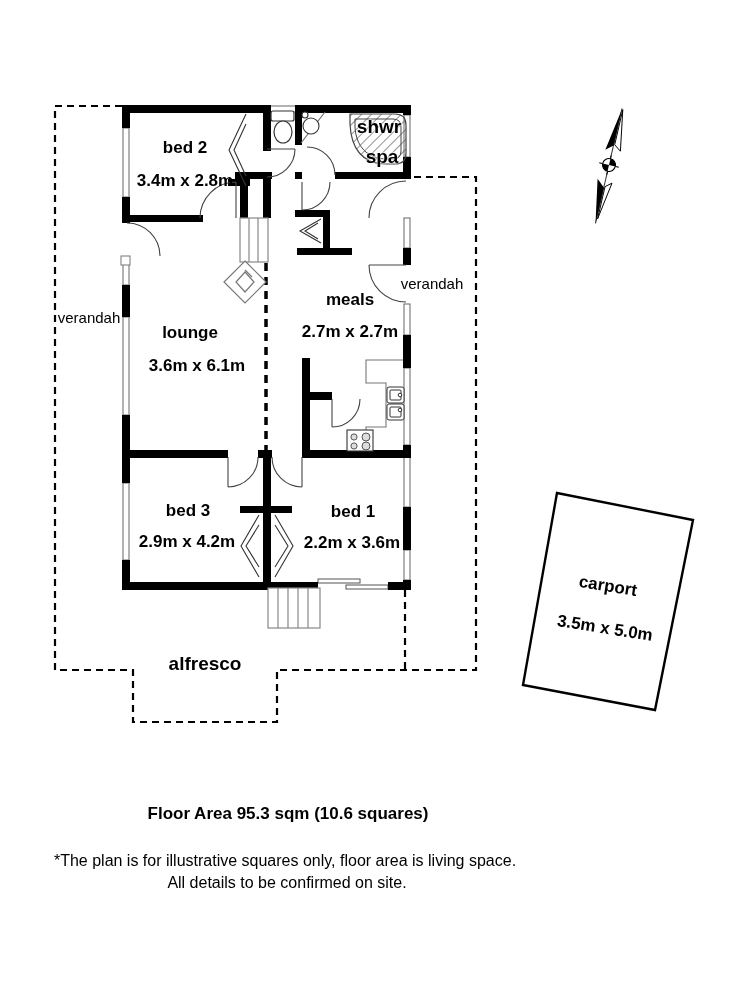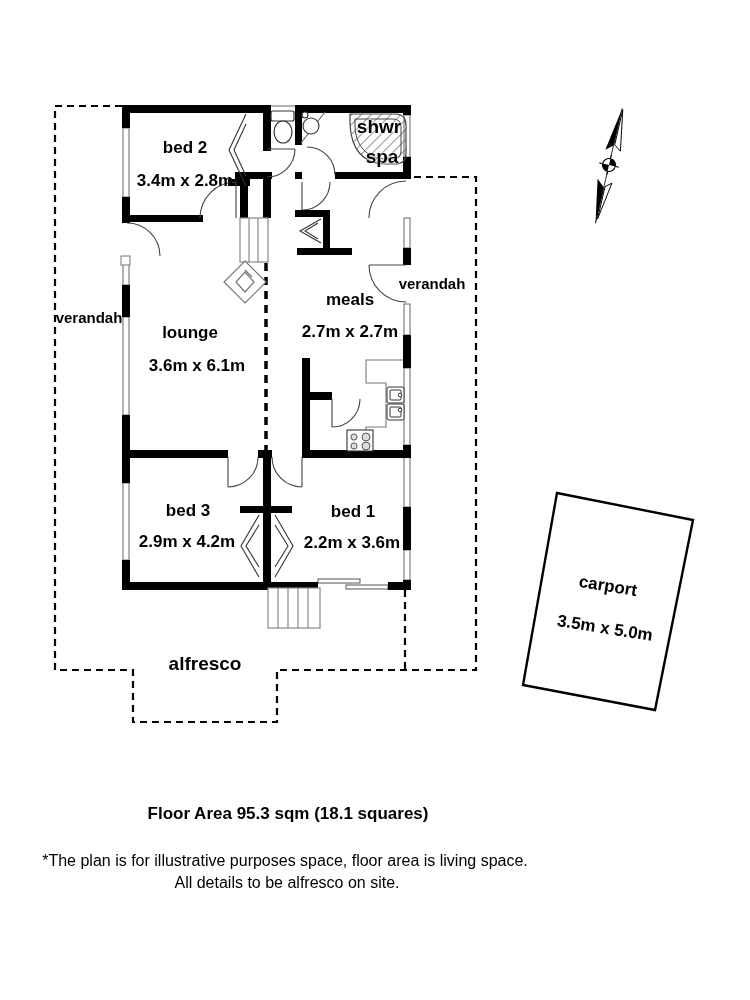--- a/index.html
+++ b/index.html
@@ -3,21 +3,21 @@
 <meta charset="utf-8">
 <style>
   html,body{margin:0;padding:0;background:#fff;}
   #plan{position:relative;width:750px;height:1000px;background:#fff;overflow:hidden;
         font-family:"Liberation Sans","DejaVu Sans",sans-serif;color:#000;}
   #linework{position:absolute;left:0;top:0;}
   .lbl{position:absolute;transform:translate(-50%,-50%);white-space:nowrap;line-height:1;}
   .room{font-weight:bold;font-size:17px;}
   .dims{font-weight:bold;font-size:17px;}
   .small-bold{font-weight:bold;font-size:19px;text-shadow:0 0 2px #fff,0 0 2px #fff;}
-  .outdoor{font-size:15px;font-weight:bold;}
+  .outdoor{font-size:15px;font-weight:normal;}
   .tilt{transform:translate(-50%,-50%) rotate(9deg);}
   .footer-strong{font-weight:bold;font-size:17px;}
   .footer-note{font-size:16px;font-weight:normal;}
 </style>
 </head>
 <body>
 
 <div id="plan">
 
 <svg id="linework" width="750" height="1000" viewBox="0 0 750 1000">
@@ -211,17 +211,17 @@
 <div class="lbl dims" style="left:187px;top:541px">2.9m x 4.2m</div>
 
 <div class="lbl room" style="left:353px;top:511px">bed 1</div>
 <div class="lbl dims" style="left:352px;top:542px">2.2m x 3.6m</div>
 
 <div class="lbl small-bold" style="left:205px;top:663px">alfresco</div>
 
 <div class="lbl room tilt" style="left:608px;top:586px">carport</div>
 <div class="lbl dims tilt" style="left:605px;top:628px">3.5m x 5.0m</div>
 
-<div class="lbl footer-strong" style="left:288px;top:813px">Floor Area 95.3 sqm (18.1 squares)</div>
-<div class="lbl footer-note" style="left:285px;top:861px">*The plan is for illustrative purposes space, floor area is living space.</div>
-<div class="lbl footer-note" style="left:287px;top:883px">All details to be alfresco on site.</div>
+<div class="lbl footer-strong" style="left:288px;top:813px">Floor Area 95.3 sqm (10.6 squares)</div>
+<div class="lbl footer-note" style="left:285px;top:861px">*The plan is for illustrative squares only, floor area is living space.</div>
+<div class="lbl footer-note" style="left:287px;top:883px">All details to be confirmed on site.</div>
 
 </div>
 
 </body></html>

